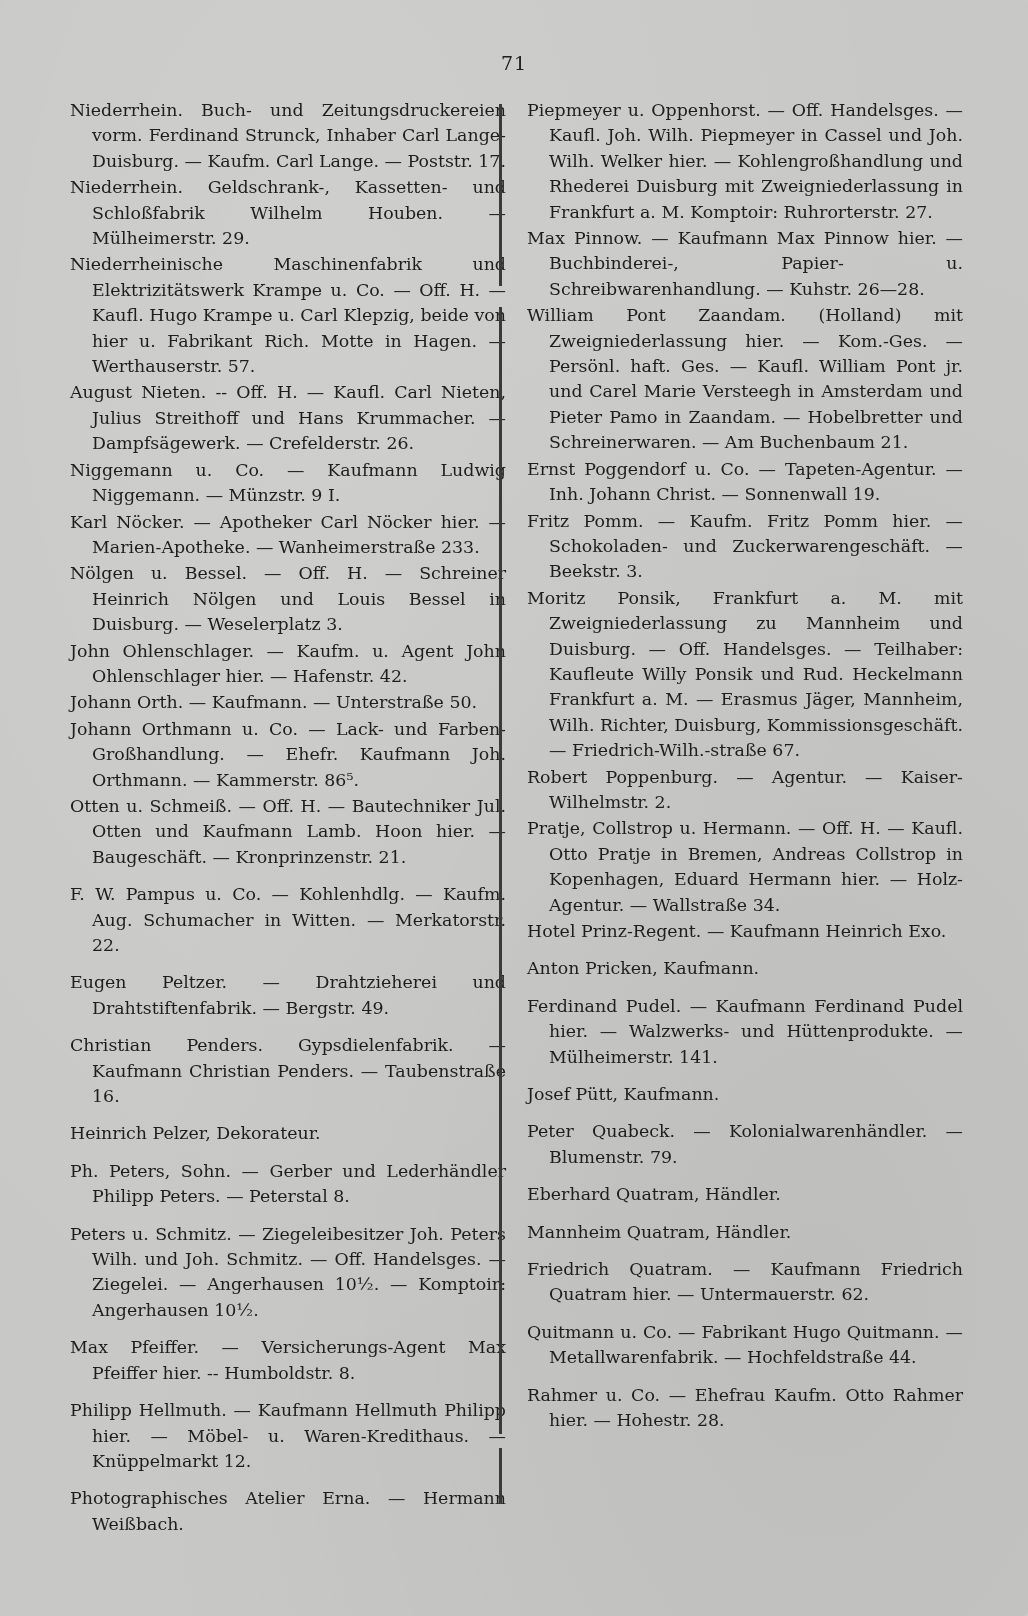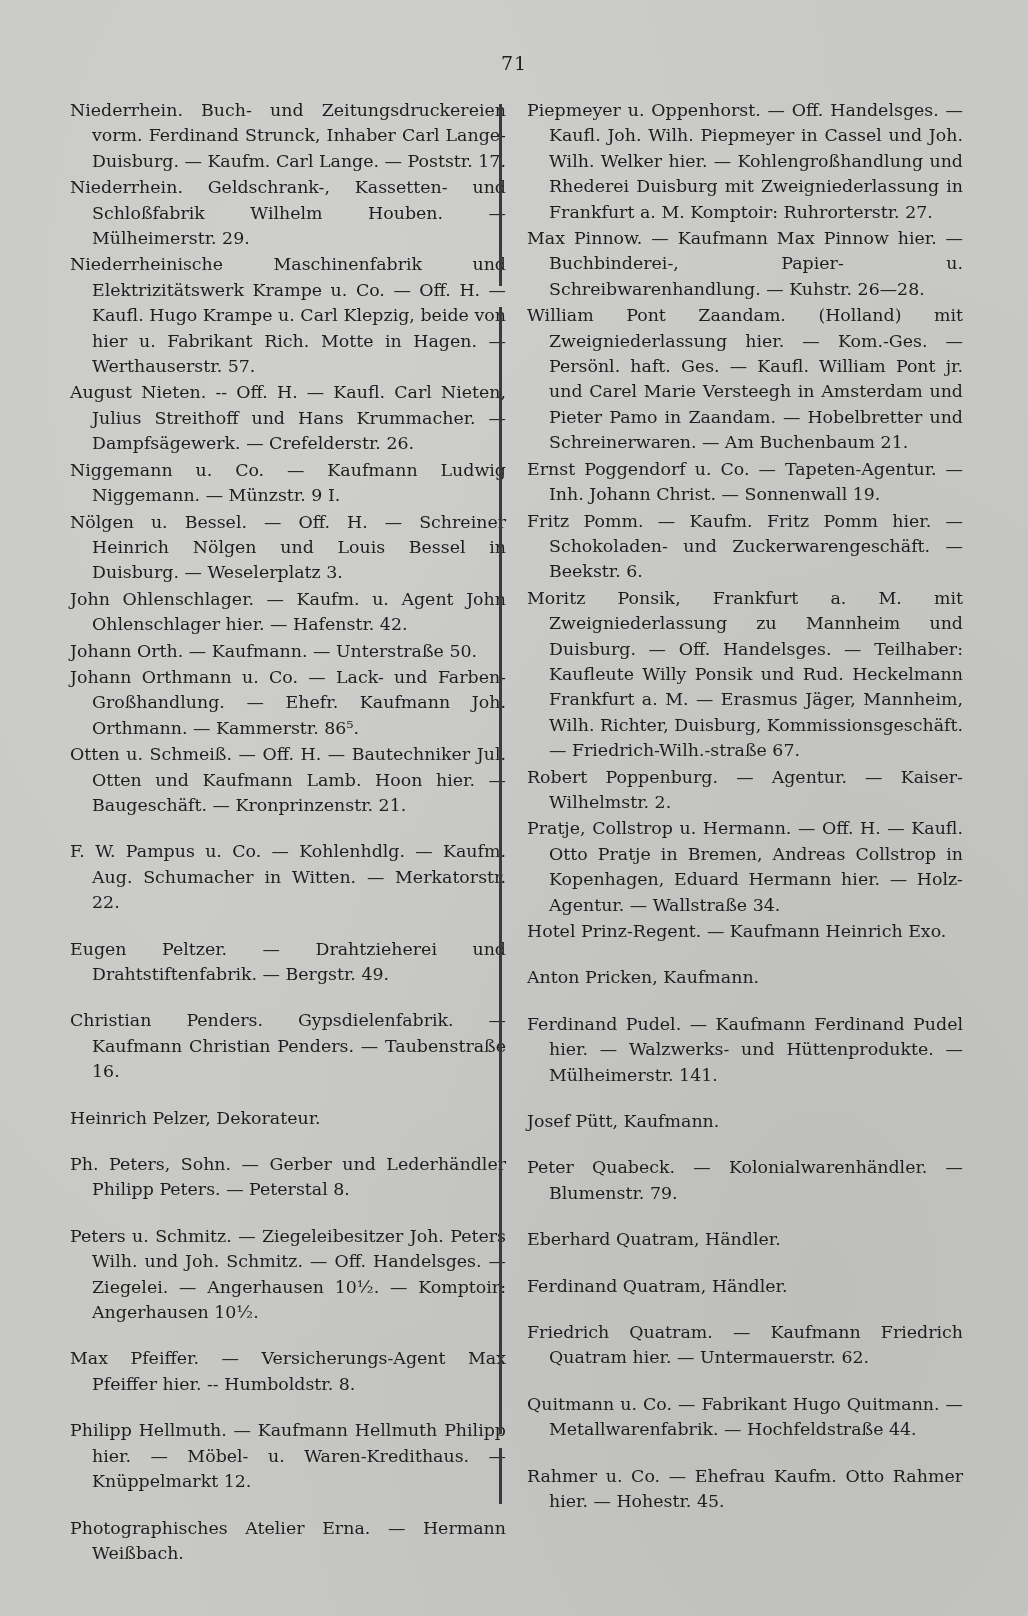--- a/index.html
+++ b/index.html
@@ -24,41 +24,42 @@
     .column {
       position: absolute; top: 98px; width: 436px;
       font-size: 17.4px; line-height: 25.4px;
     }
     .col-left { left: 70px; }
     .col-right { left: 527px; }
     .entry {
       padding-left: 22px; text-indent: -22px;
       text-align: justify; margin: 0 0 1px 0;
     }
-    .entry.gap { margin-top: 21px; }
+    .entry.gap { margin-top: 12px; }
     .divider {
       position: absolute; left: 499px; top: 104px; width: 3px; height: 1400px;
       background: linear-gradient(to bottom,
         #3a3a3a 0%, #3a3a3a 13%, transparent 13%, transparent 14.5%,
         #3a3a3a 14.5%, #3a3a3a 95%, transparent 95%, transparent 96%,
         #3a3a3a 96%, #3a3a3a 100%);
     }
   </style>
 </head>
 <body>
 
 <div class="page">
   <div class="page-number">71</div>
 
   <div class="column col-left">
     <p class="entry">Niederrhein. Buch- und Zeitungsdruckereien vorm. Ferdinand Strunck, Inhaber Carl Lange-Duisburg. — Kaufm. Carl Lange. — Poststr. 17.</p>
     <p class="entry">Niederrhein. Geldschrank-, Kassetten- und Schloßfabrik Wilhelm Houben. — Mülheimerstr. 29.</p>
     <p class="entry">Niederrheinische Maschinenfabrik und Elektrizitätswerk Krampe u. Co. — Off. H. — Kaufl. Hugo Krampe u. Carl Klepzig, beide von hier u. Fabrikant Rich. Motte in Hagen. — Werthauserstr. 57.</p>
     <p class="entry">August Nieten. -- Off. H. — Kaufl. Carl Nieten, Julius Streithoff und Hans Krummacher. — Dampfsägewerk. — Crefelderstr. 26.</p>
     <p class="entry">Niggemann u. Co. — Kaufmann Ludwig Niggemann. — Münzstr. 9 I.</p>
+    <p class="entry">Karl Nöcker. — Apotheker Carl Nöcker hier. — Marien-Apotheke. — Wanheimerstraße 233.</p>
     <p class="entry">Nölgen u. Bessel. — Off. H. — Schreiner Heinrich Nölgen und Louis Bessel in Duisburg. — Weselerplatz 3.</p>
     <p class="entry">John Ohlenschlager. — Kaufm. u. Agent John Ohlenschlager hier. — Hafenstr. 42.</p>
     <p class="entry">Johann Orth. — Kaufmann. — Unterstraße 50.</p>
     <p class="entry">Johann Orthmann u. Co. — Lack- und Farben-Großhandlung. — Ehefr. Kaufmann Joh. Orthmann. — Kammerstr. 86⁵.</p>
     <p class="entry">Otten u. Schmeiß. — Off. H. — Bautechniker Jul. Otten und Kaufmann Lamb. Hoon hier. — Baugeschäft. — Kronprinzenstr. 21.</p>
     <p class="entry gap">F. W. Pampus u. Co. — Kohlenhdlg. — Kaufm. Aug. Schumacher in Witten. — Merkatorstr. 22.</p>
     <p class="entry gap">Eugen Peltzer. — Drahtzieherei und Drahtstiftenfabrik. — Bergstr. 49.</p>
     <p class="entry gap">Christian Penders. Gypsdielenfabrik. — Kaufmann Christian Penders. — Taubenstraße 16.</p>
     <p class="entry gap">Heinrich Pelzer, Dekorateur.</p>
     <p class="entry gap">Ph. Peters, Sohn. — Gerber und Lederhändler Philipp Peters. — Peterstal 8.</p>
@@ -68,28 +69,28 @@
     <p class="entry gap">Photographisches Atelier Erna. — Hermann Weißbach.</p>
   </div>
 
   <div class="divider"></div>
 
   <div class="column col-right">
     <p class="entry">Piepmeyer u. Oppenhorst. — Off. Handelsges. — Kaufl. Joh. Wilh. Piepmeyer in Cassel und Joh. Wilh. Welker hier. — Kohlengroßhandlung und Rhederei Duisburg mit Zweigniederlassung in Frankfurt a. M. Komptoir: Ruhrorterstr. 27.</p>
     <p class="entry">Max Pinnow. — Kaufmann Max Pinnow hier. — Buchbinderei-, Papier- u. Schreibwarenhandlung. — Kuhstr. 26—28.</p>
     <p class="entry">William Pont Zaandam. (Holland) mit Zweigniederlassung hier. — Kom.-Ges. — Persönl. haft. Ges. — Kaufl. William Pont jr. und Carel Marie Versteegh in Amsterdam und Pieter Pamo in Zaandam. — Hobelbretter und Schreinerwaren. — Am Buchenbaum 21.</p>
     <p class="entry">Ernst Poggendorf u. Co. — Tapeten-Agentur. — Inh. Johann Christ. — Sonnenwall 19.</p>
-    <p class="entry">Fritz Pomm. — Kaufm. Fritz Pomm hier. — Schokoladen- und Zuckerwarengeschäft. — Beekstr. 6.</p>
+    <p class="entry">Fritz Pomm. — Kaufm. Fritz Pomm hier. — Schokoladen- und Zuckerwarengeschäft. — Beekstr. 3.</p>
     <p class="entry">Moritz Ponsik, Frankfurt a. M. mit Zweigniederlassung zu Mannheim und Duisburg. — Off. Handelsges. — Teilhaber: Kaufleute Willy Ponsik und Rud. Heckelmann Frankfurt a. M. — Erasmus Jäger, Mannheim, Wilh. Richter, Duisburg, Kommissionsgeschäft. — Friedrich-Wilh.-straße 67.</p>
     <p class="entry">Robert Poppenburg. — Agentur. — Kaiser-Wilhelmstr. 2.</p>
     <p class="entry">Pratje, Collstrop u. Hermann. — Off. H. — Kaufl. Otto Pratje in Bremen, Andreas Collstrop in Kopenhagen, Eduard Hermann hier. — Holz-Agentur. — Wallstraße 34.</p>
     <p class="entry">Hotel Prinz-Regent. — Kaufmann Heinrich Exo.</p>
     <p class="entry gap">Anton Pricken, Kaufmann.</p>
     <p class="entry gap">Ferdinand Pudel. — Kaufmann Ferdinand Pudel hier. — Walzwerks- und Hüttenprodukte. — Mülheimerstr. 141.</p>
     <p class="entry gap">Josef Pütt, Kaufmann.</p>
     <p class="entry gap">Peter Quabeck. — Kolonialwarenhändler. — Blumenstr. 79.</p>
     <p class="entry gap">Eberhard Quatram, Händler.</p>
-    <p class="entry gap">Ferdinand Quatram, Händler.</p>
+    <p class="entry gap">Mannheim Quatram, Händler.</p>
     <p class="entry gap">Friedrich Quatram. — Kaufmann Friedrich Quatram hier. — Untermauerstr. 62.</p>
     <p class="entry gap">Quitmann u. Co. — Fabrikant Hugo Quitmann. — Metallwarenfabrik. — Hochfeldstraße 44.</p>
-    <p class="entry gap">Rahmer u. Co. — Ehefrau Kaufm. Otto Rahmer hier. — Hohestr. 45.</p>
+    <p class="entry gap">Rahmer u. Co. — Ehefrau Kaufm. Otto Rahmer hier. — Hohestr. 28.</p>
   </div>
 </div>
 
 </body></html>

